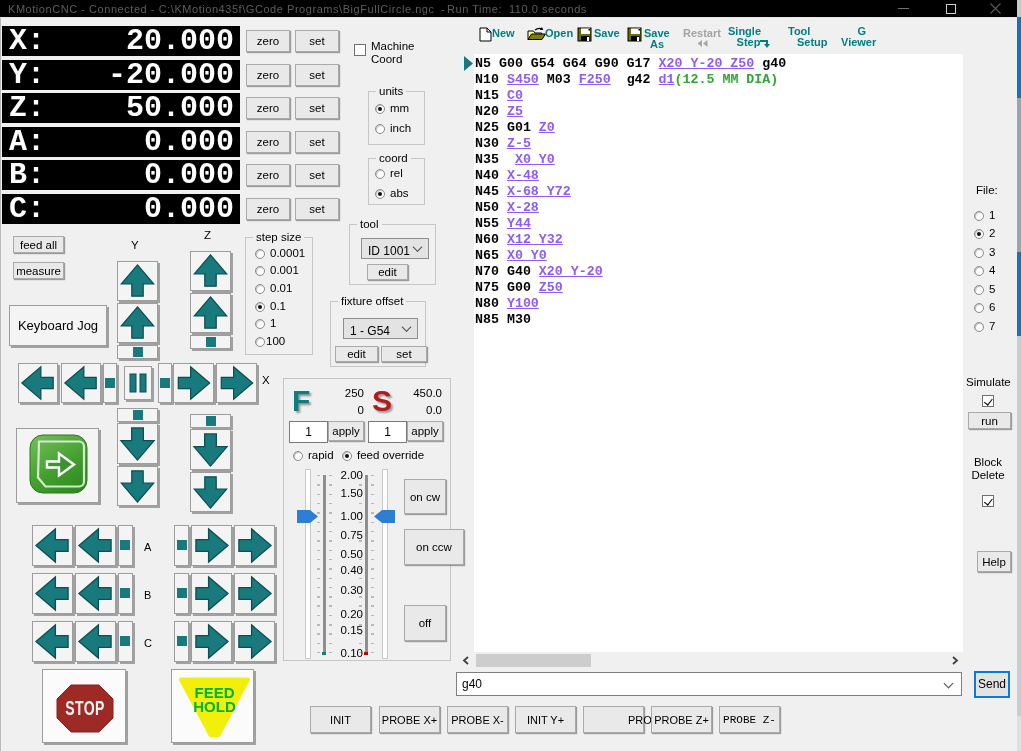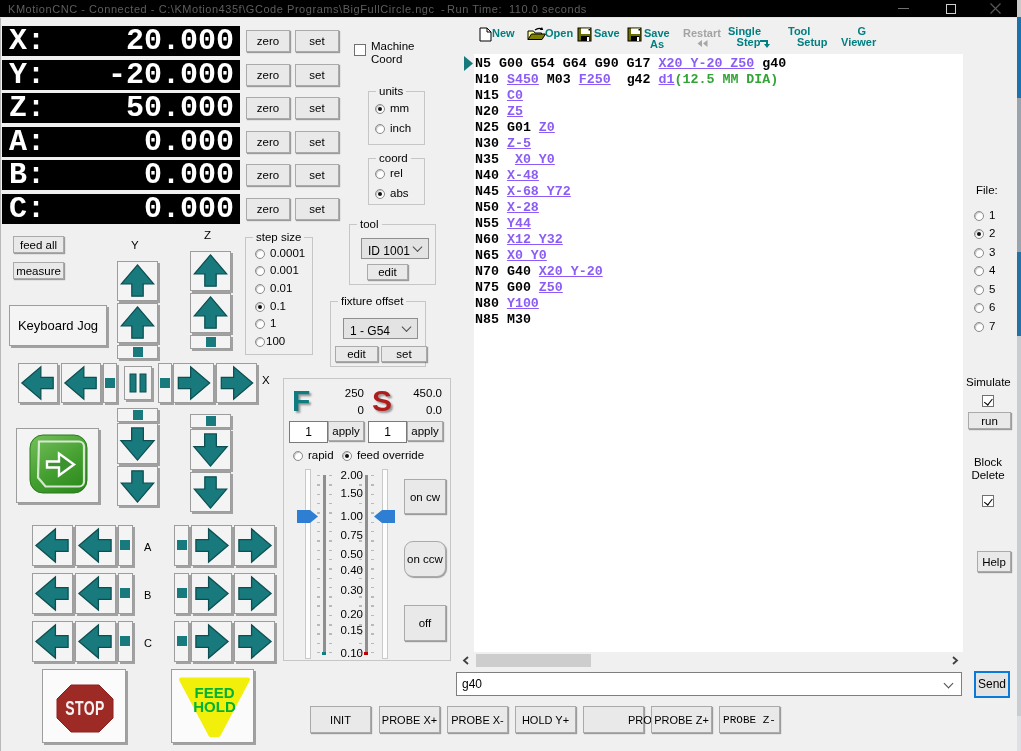--- a/index.html
+++ b/index.html
@@ -427,21 +427,21 @@
     <div class="lbl" style="left:44px;top:108px;width:35px;text-align:right;">1.50</div>
     <div class="lbl" style="left:44px;top:131px;width:35px;text-align:right;">1.00</div>
     <div class="lbl" style="left:44px;top:150px;width:35px;text-align:right;">0.75</div>
     <div class="lbl" style="left:44px;top:169px;width:35px;text-align:right;">0.50</div>
     <div class="lbl" style="left:44px;top:185px;width:35px;text-align:right;">0.40</div>
     <div class="lbl" style="left:44px;top:205px;width:35px;text-align:right;">0.30</div>
     <div class="lbl" style="left:44px;top:229px;width:35px;text-align:right;">0.20</div>
     <div class="lbl" style="left:44px;top:245px;width:35px;text-align:right;">0.15</div>
     <div class="lbl" style="left:44px;top:268px;width:35px;text-align:right;">0.10</div>
     <div class="btn" style="left:120px;top:100px;width:42px;height:35px;line-height:34px;">on cw</div>
-    <div class="btn" style="left:120px;top:162px;width:42px;height:36px;line-height:35px;border-radius:9px;">on ccw</div>
+    <div class="btn" style="left:120px;top:150px;width:60px;height:36px;line-height:35px;">on ccw</div>
     <div class="btn" style="left:120px;top:226px;width:42px;height:36px;line-height:35px;">off</div>
   </div>
 
   <div id="toolbar">
     <svg class="abs" style="left:479px;top:27px;" width="13" height="15" viewBox="0 0 13 15">
       <path d="M1 1 H8 L12 5 V14 H1 Z" fill="#fff" stroke="#000"></path>
       <path d="M8 1 V5 H12" fill="none" stroke="#000"></path>
     </svg>
     <div class="tb" style="left:492px;top:28px;">New</div>
     <svg class="abs" style="left:527px;top:26px;" width="20" height="16" viewBox="0 0 20 16">
@@ -540,21 +540,21 @@
     <span style="position:absolute;left:5px;top:4px;">g40</span>
     <span style="position:absolute;right:9px;top:7px;width:6px;height:6px;
       border:solid #4d4d4d;border-width:0 0 1.4px 1.4px;transform:rotate(-45deg);"></span>
   </div>
   <div class="abs" style="left:974px;top:671px;width:36px;height:27px;border:2px solid #0a7ad8;
        background:#e3e3e3;box-sizing:border-box;text-align:center;font-size:12px;line-height:22px;">Send</div>
 
   <div class="btn" style="left:310px;top:706px;width:61px;height:27px;line-height:26px;font-size:11px;">INIT</div>
   <div class="btn" style="left:379px;top:706px;width:61px;height:27px;line-height:26px;font-size:11px;">PROBE X+</div>
   <div class="btn" style="left:447px;top:706px;width:61px;height:27px;line-height:26px;font-size:11px;">PROBE X-</div>
-  <div class="btn" style="left:515px;top:706px;width:61px;height:27px;line-height:26px;font-size:11px;">HOLD Y+</div>
+  <div class="btn" style="left:515px;top:706px;width:61px;height:27px;line-height:26px;font-size:11px;">INIT Y+</div>
   <div class="btn" style="left:583px;top:706px;width:61px;height:27px;line-height:26px;font-size:11px;padding-left:44px;">PROBE Y-</div>
   <div class="btn" style="left:651px;top:706px;width:61px;height:27px;line-height:26px;font-size:11px;">PROBE Z+</div>
   <div class="btn" style="left:719px;top:706px;width:61px;height:27px;line-height:26px;font-size:11px;font-family:Liberation Mono, monospace;">PROBE Z-</div>
   <div class="abs" style="left:0;top:17px;width:1px;height:734px;background:#b9b9b9;"></div>
   <div class="abs" style="left:0;top:17px;width:1017px;height:1px;background:#e4e4e4;"></div>
 </div>
 
 <div class="abs" style="left:1017px;top:0;width:4px;height:17px;background:#c9c9c9;"></div>
 <div class="abs" style="left:1017px;top:17px;width:4px;height:81px;background:#1a73ae;"></div>
 <div class="abs" style="left:1017px;top:98px;width:4px;height:154px;background:#9aa4ad;"></div>

